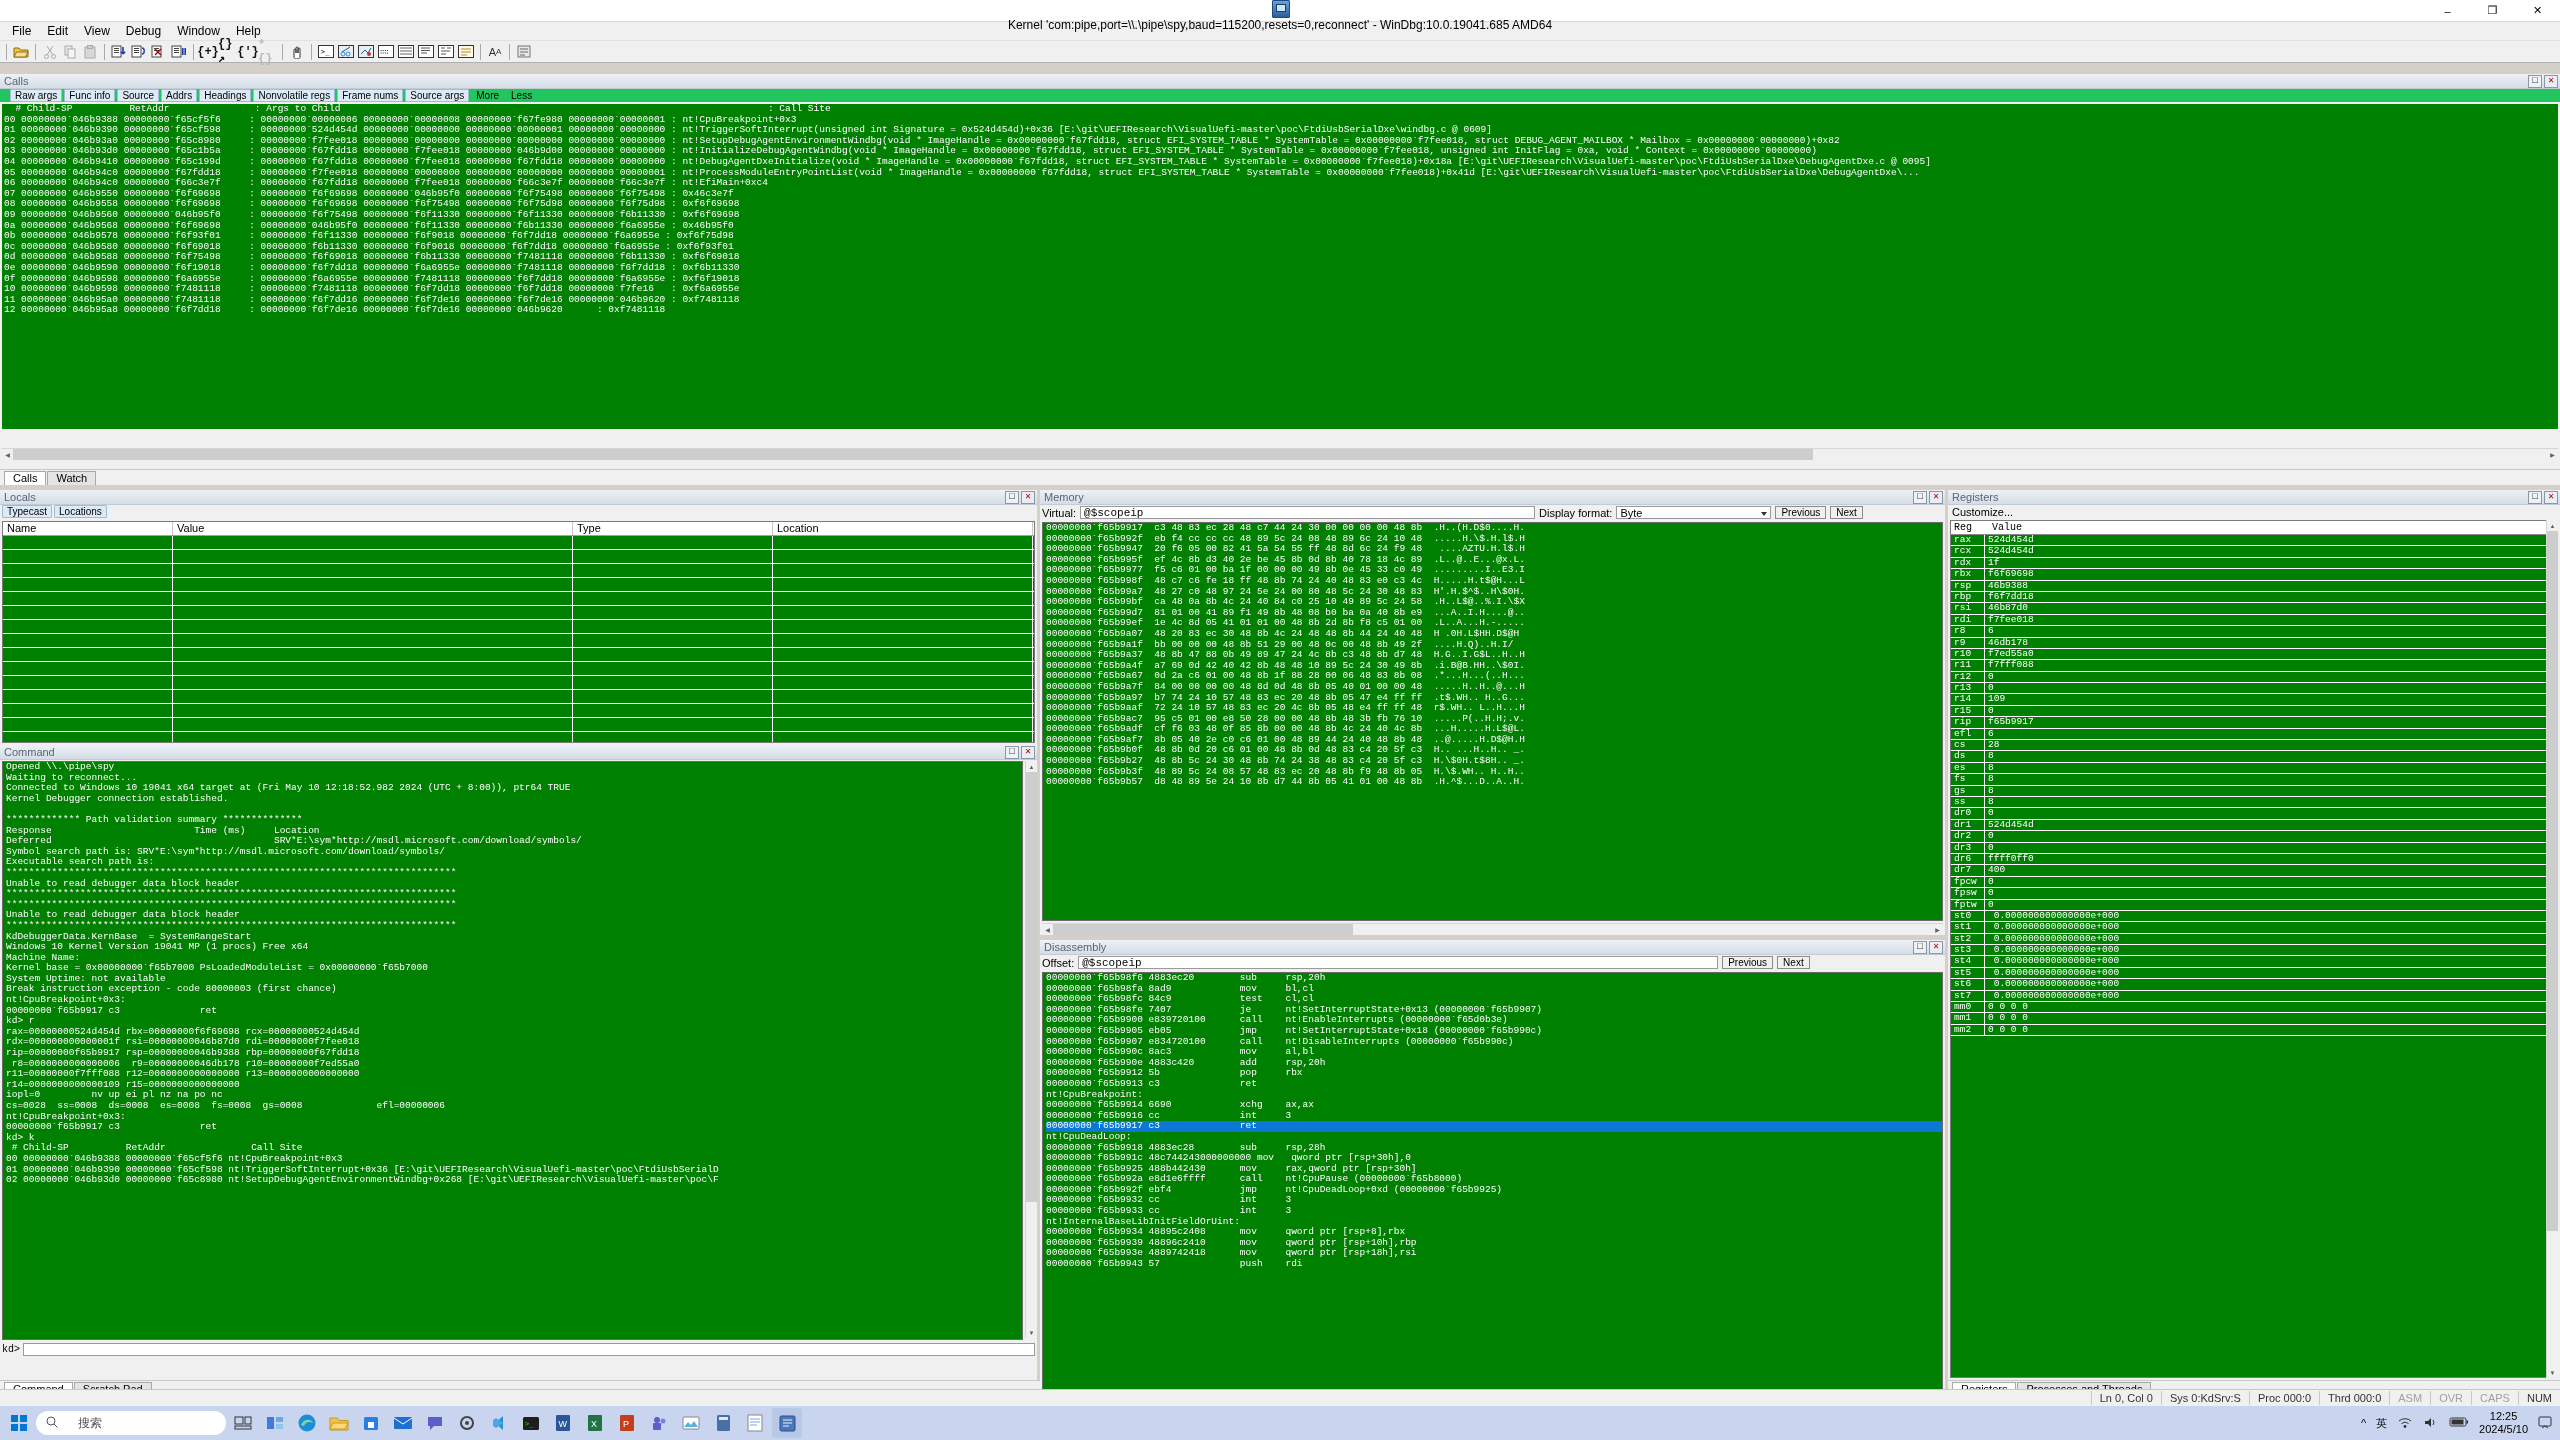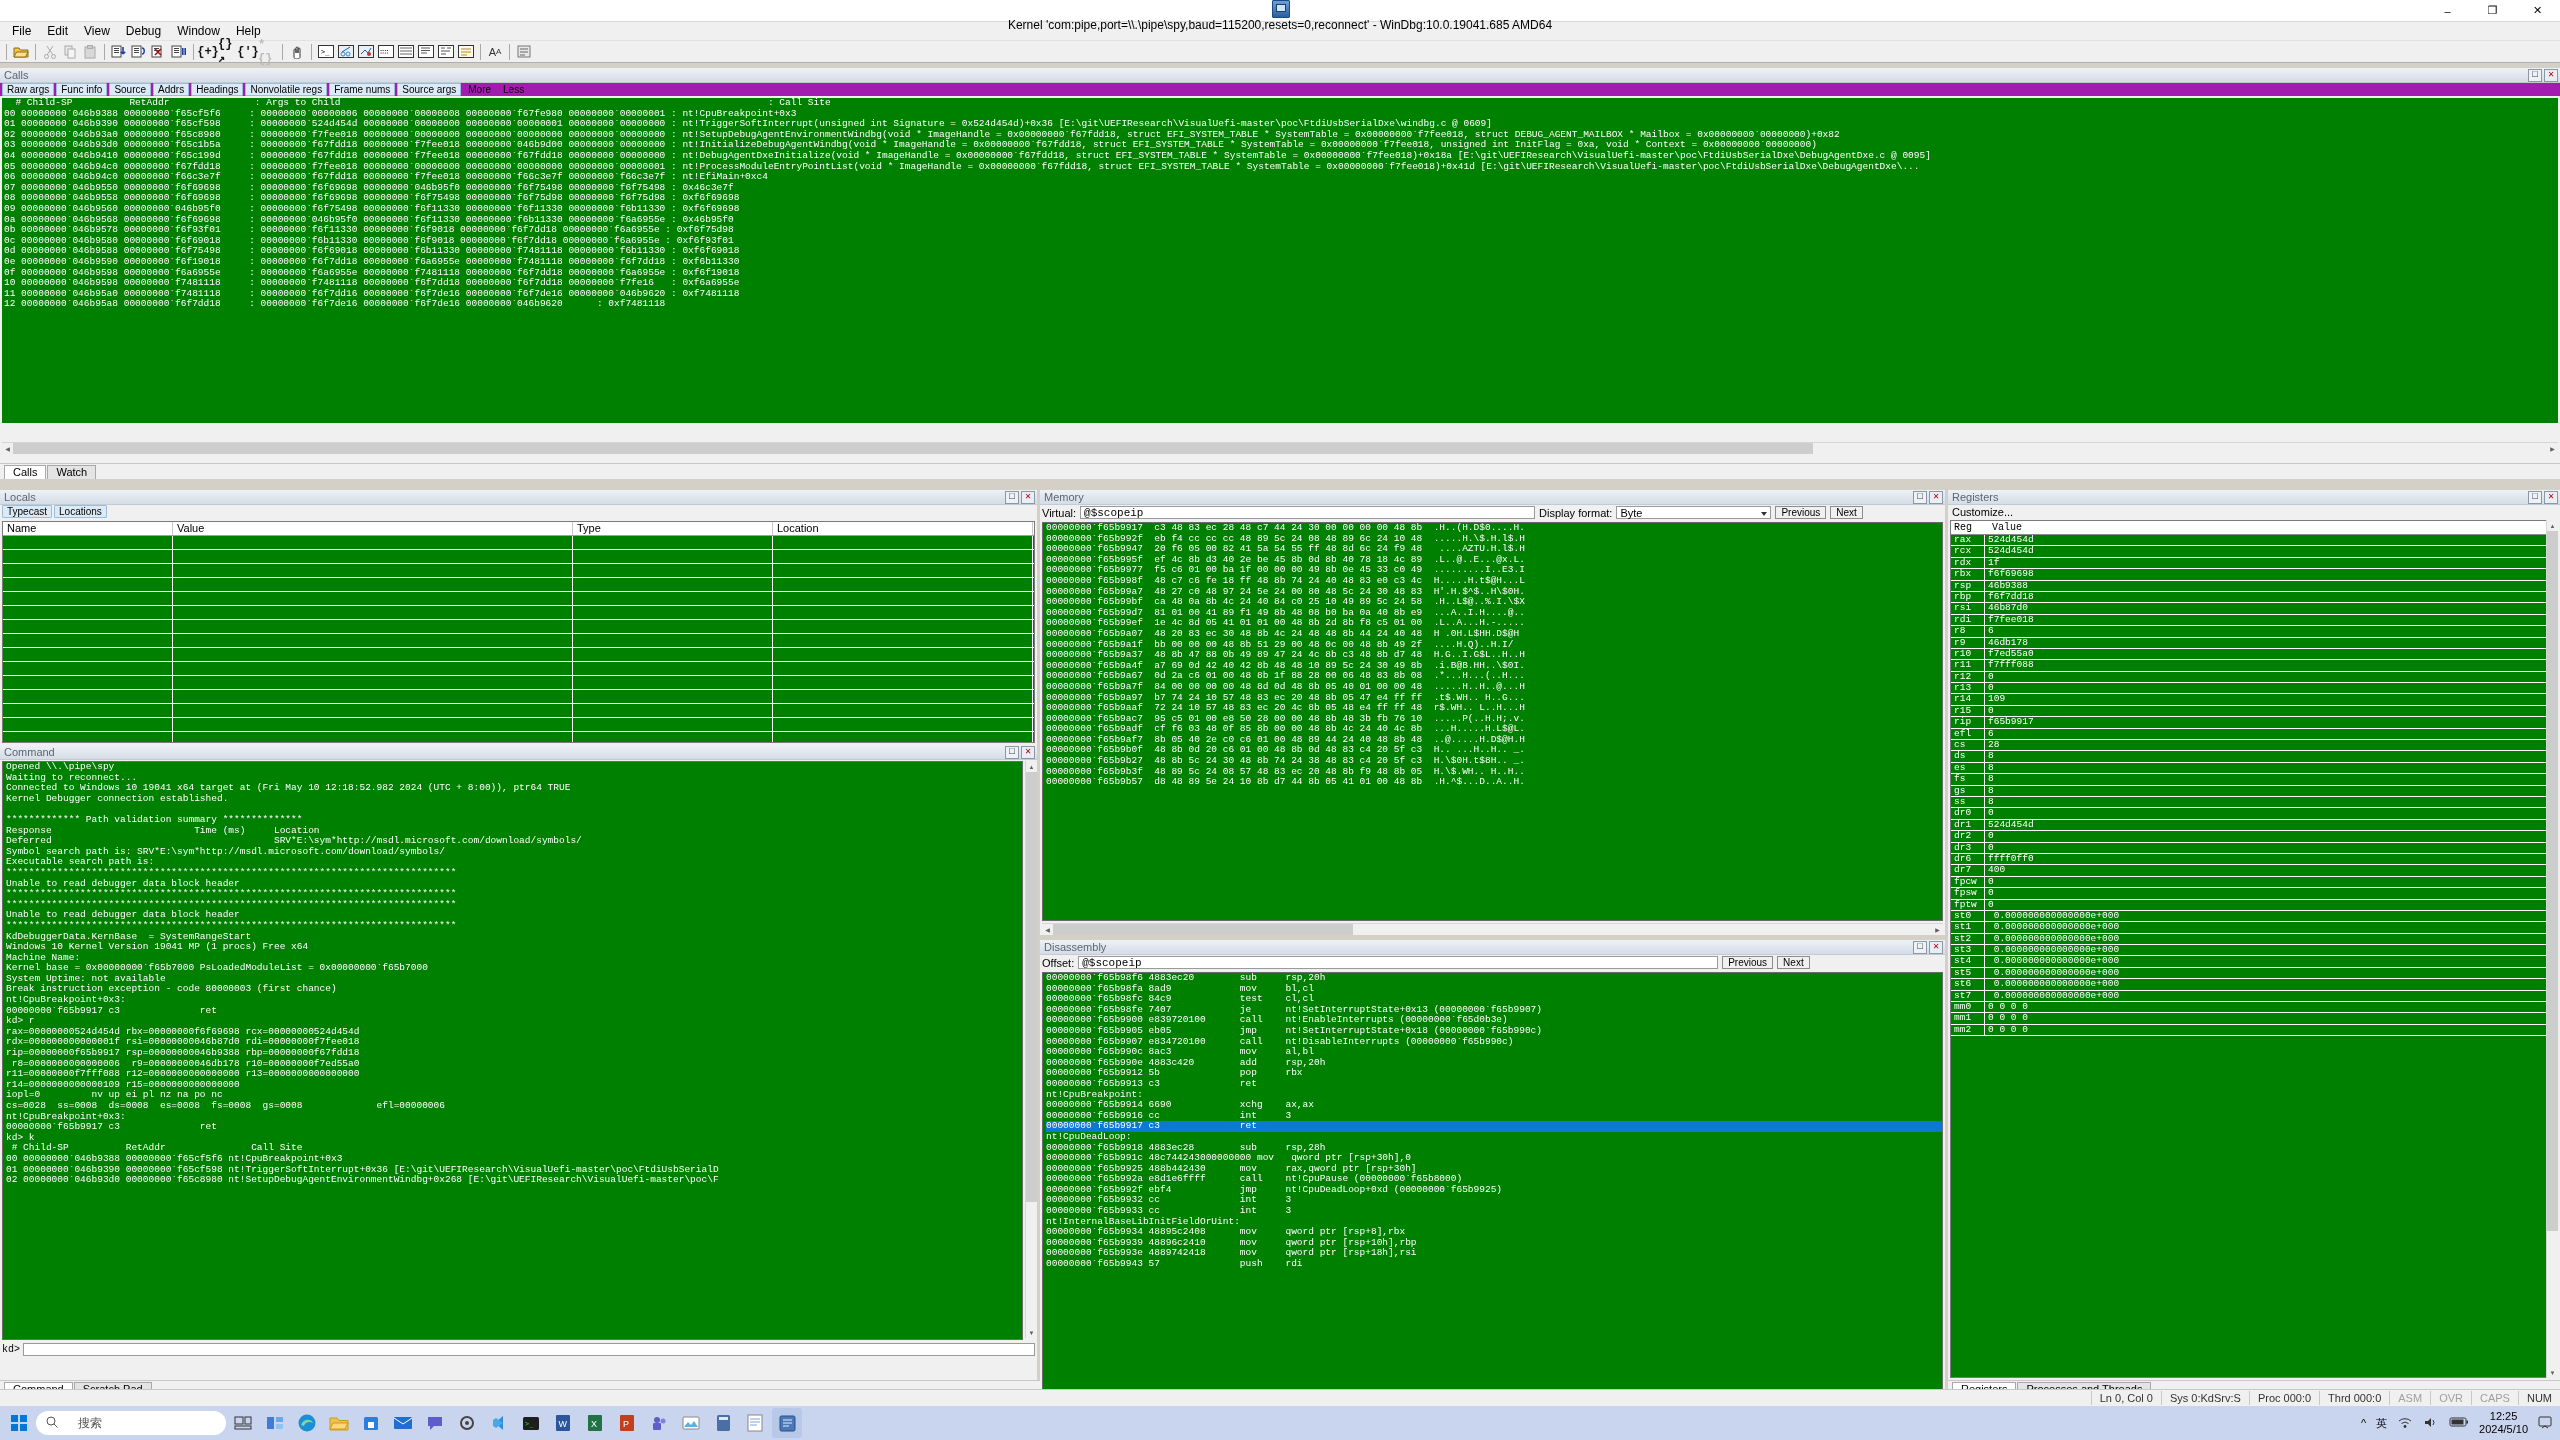--- a/index.html
+++ b/index.html
@@ -44,22 +44,22 @@
   .cap-btns{position:absolute;right:2px;top:1px;display:flex;gap:2px;}
   .cap-btn{width:12px;height:11px;border:1px solid #8a97a5;background:#eef2f7;
      font-size:8px;line-height:9px;text-align:center;color:#444;}
   .cap-btn.red{background:#e8eef5;color:#b00;}
 
   .green{background:#008000;color:#ffffff;}
   .greentxt{font-family:"Liberation Mono","DejaVu Sans Mono",monospace;
      font-size:9.5px;line-height:10.6px;white-space:pre;color:#fff;}
 
   
-  #calls-opts{height:13px;background:#a21caf;display:flex;align-items:center;
-     gap:2px;padding-left:2px;}
+  #calls-opts{height:13px;background:#22c55e;display:flex;align-items:center;
+     gap:2px;padding-left:10px;}
   .opt-tab{font-size:10px;background:#dceaf7;border:1px solid #9dbcd8;
      padding:0px 4px;line-height:11px;color:#000;border-radius:1px;}
   .opt-plain{font-size:10px;color:#000;padding:0 5px;}
 
   
   .tabstrip{height:15px;background:#f0f0f0;display:flex;align-items:flex-end;
      gap:1px;padding-left:4px;border-top:1px solid #c8c8c8;}
   .tabstrip .tab{font-size:11px;border:1px solid #a8a8a8;border-bottom:none;
      background:#e4e4e4;padding:0 8px;line-height:13px;color:#000;}
   .tabstrip .tab.active{background:#fff;}
@@ -265,21 +265,21 @@
   <div class="tbi" style="font-size:11px;">A<span style="font-size:8px;">A</span></div>
   <div class="tb-sep"></div>
   <div class="tbi">
     <svg width="14" height="13">
         <rect x="1" y="1" width="12" height="11" fill="#e8e8e8" stroke="#777"></rect>
         <path d="M3 4h8M3 7h8M3 10h5" stroke="#666"></path>
       </svg>
   </div>
 </div>
 
-<div class="panel" id="calls-panel" style="left:0;top:68px;width:2560px;height:411px;">
+<div class="panel" id="calls-panel" style="left:0;top:74px;width:2560px;height:411px;">
   <div class="panel-caption">
     <span>Calls</span>
     <span class="cap-btns">
       <span class="cap-btn">☐</span>
       <span class="cap-btn red">✕</span>
     </span>
   </div>
   <div id="calls-opts">
     <span class="opt-tab">Raw args</span>
     <span class="opt-tab">Func info</span>

